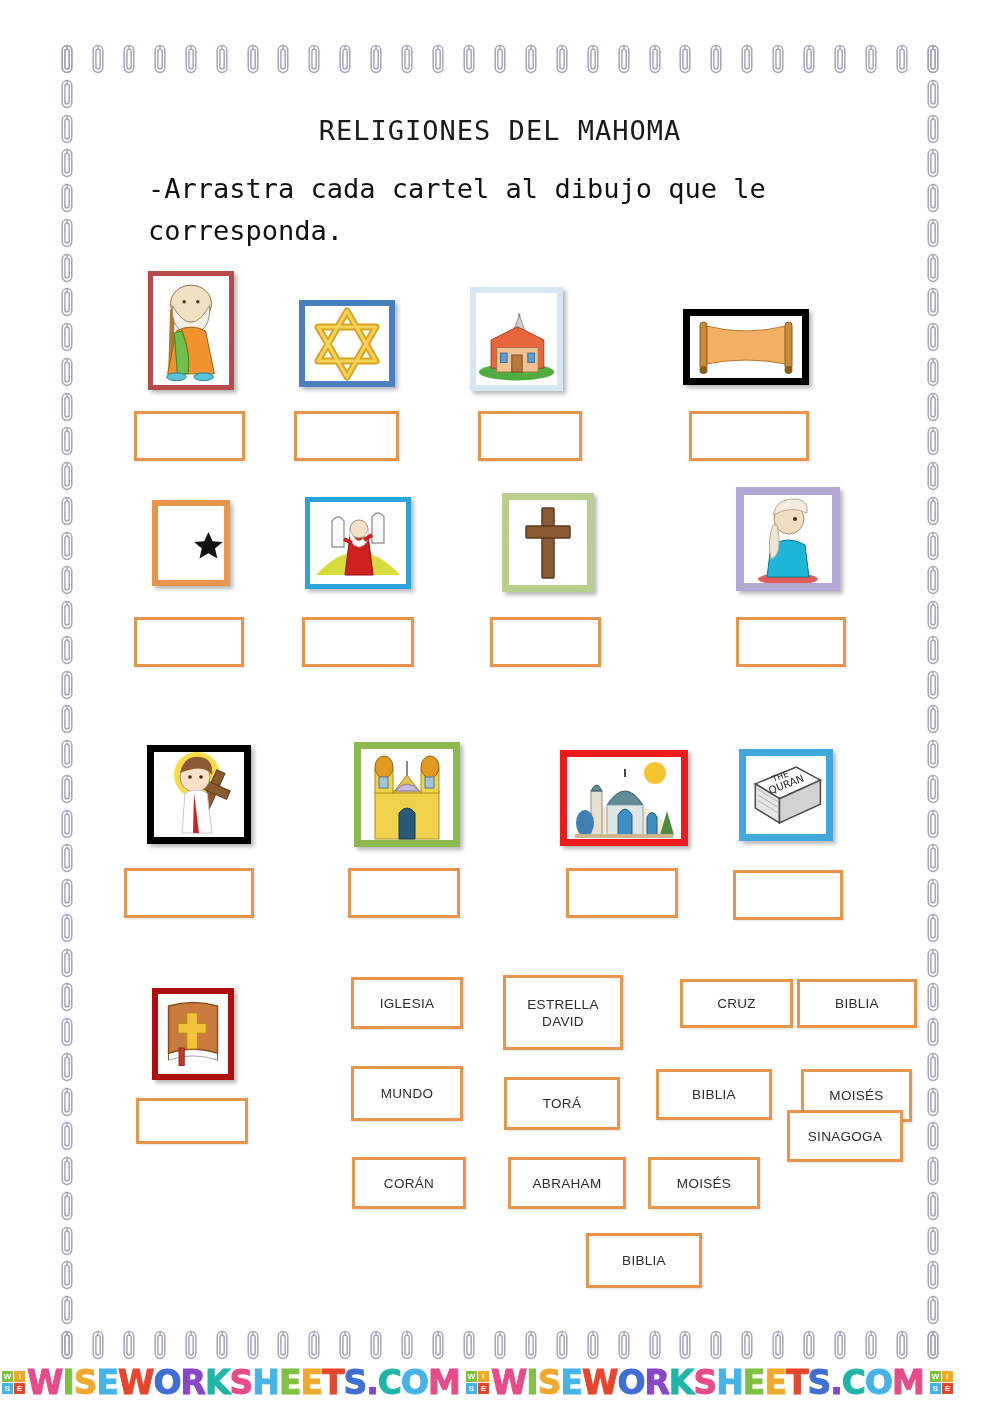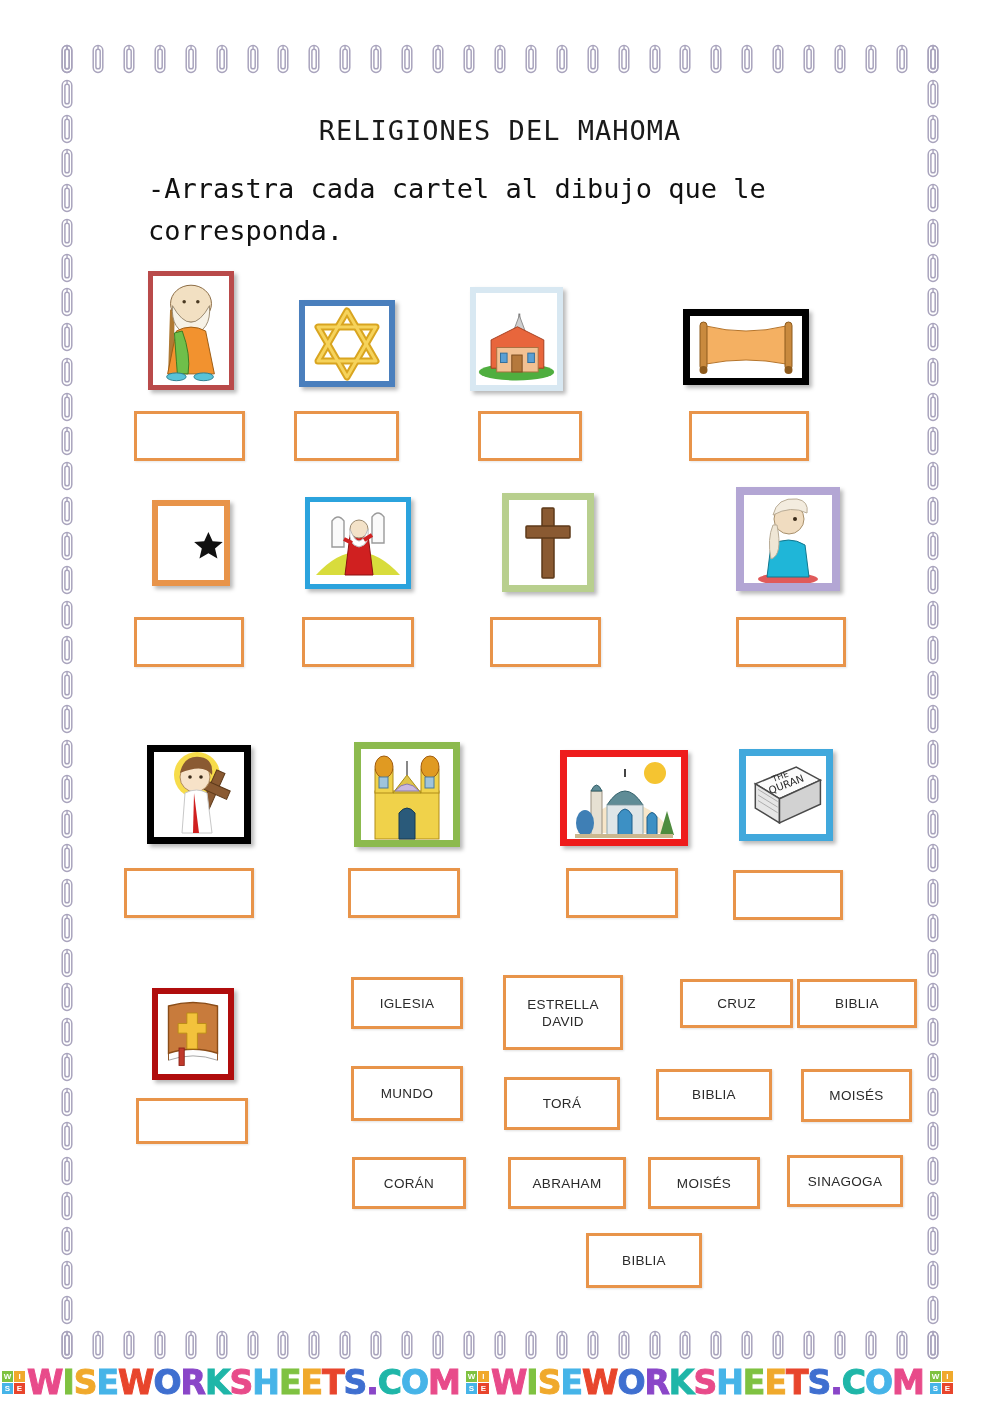--- a/index.html
+++ b/index.html
@@ -1532,21 +1532,21 @@
     </div>
     <div class="tile" style="left:352px;top:1157px;width:114px;height:52px;">
       <span>CORÁN</span>
     </div>
     <div class="tile" style="left:508px;top:1157px;width:118px;height:52px;">
       <span>ABRAHAM</span>
     </div>
     <div class="tile" style="left:648px;top:1157px;width:112px;height:52px;">
       <span>MOISÉS</span>
     </div>
-    <div class="tile" style="left:787px;top:1155px;width:116px;height:52px;">
+    <div class="tile" style="left:787px;top:1110px;width:116px;height:52px;">
       <span>SINAGOGA</span>
     </div>
     <div class="tile" style="left:586px;top:1233px;width:116px;height:55px;">
       <span>BIBLIA</span>
     </div>
   </div>
 
 <div id="footer">
     <span class="wm-unit" style="margin-left:2px">
       <span class="wm-badge">

